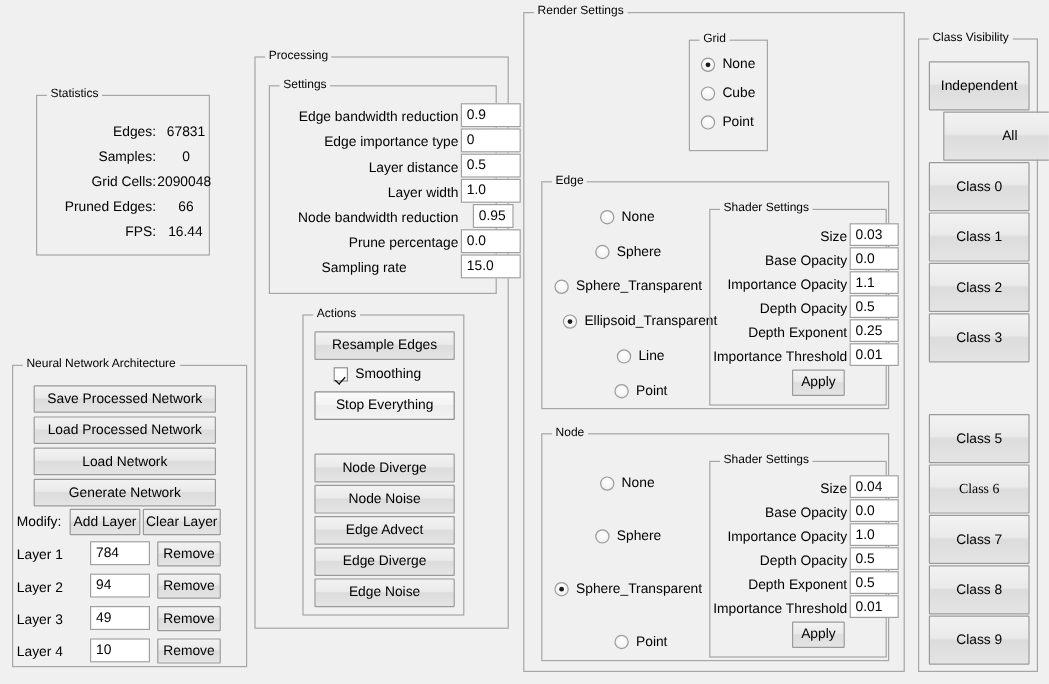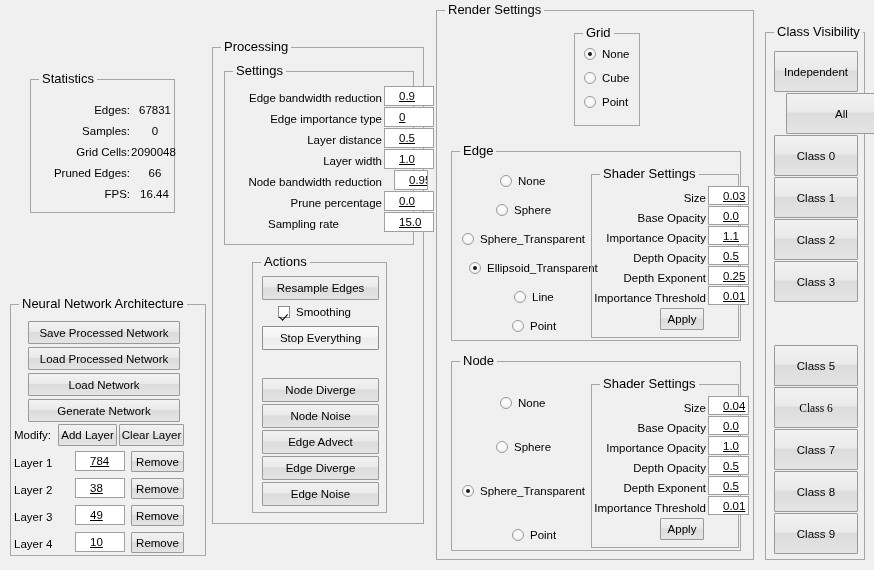--- a/index.html
+++ b/index.html
@@ -12,21 +12,21 @@
     overflow:hidden;
     position:relative;
     -webkit-font-smoothing:antialiased;
   }
 
   
   .group{position:absolute;box-sizing:border-box;border:1px solid #a6a6a6;}
   .group > .gtitle{
     position:absolute;top:-7px;left:8px;
     background:#f0f0f0;padding:0 3px;
-    font-size:13px;line-height:12px;color:#000;white-space:nowrap;
+    font-size:10px;line-height:12px;color:#000;white-space:nowrap;
   }
 
   
   .btn{
     position:absolute;box-sizing:border-box;
     background:linear-gradient(180deg,#f2f2f2 0%,#eaeaea 45%,#dcdcdc 50%,#e4e4e4 100%);
     border:1px solid #9a9a9a;
     border-radius:1px;
     display:flex;align-items:center;justify-content:center;
     font-family:"Liberation Sans", sans-serif;
@@ -37,24 +37,24 @@
   .btn.hot{
     background:linear-gradient(180deg,#fafafa 0%,#f4f4f4 45%,#ececec 50%,#f2f2f2 100%);
     border:1px solid #8e8e8e;
   }
 
   
   .edit{
     position:absolute;box-sizing:border-box;
     background:#ffffff;border:1px solid #a0a0a0;
     display:flex;align-items:center;
-    padding-left:14px;
+    padding-left:4px;
     font-family:"Liberation Sans", sans-serif;
     font-size:11.5px;color:#000;
-    overflow:hidden;white-space:nowrap;text-decoration:underline;
+    overflow:hidden;white-space:nowrap;
   }
 
   
   .lbl{position:absolute;white-space:nowrap;font-size:11.5px;line-height:14px;color:#000;}
   .lbl.r{text-align:right;}
 
   
   .radio{position:absolute;display:flex;align-items:center;white-space:nowrap;cursor:default;}
   .radio .dot{
     width:12px;height:12px;border-radius:50%;
@@ -108,21 +108,21 @@
 
   <span class="lbl" style="left:3px;top:123px;">Modify:</span>
   <div class="btn" style="left:47px;top:119px;width:59px;height:22px;">Add Layer</div>
   <div class="btn" style="left:108px;top:119px;width:65px;height:22px;">Clear Layer</div>
 
   <span class="lbl" style="left:3px;top:151px;">Layer 1</span>
   <div class="edit" style="left:64px;top:146px;width:50px;height:20px;">784</div>
   <div class="btn" style="left:120px;top:146px;width:53px;height:21px;">Remove</div>
 
   <span class="lbl" style="left:3px;top:178px;">Layer 2</span>
-  <div class="edit" style="left:64px;top:173px;width:50px;height:20px;">38</div>
+  <div class="edit" style="left:64px;top:173px;width:50px;height:20px;">94</div>
   <div class="btn" style="left:120px;top:173px;width:53px;height:21px;">Remove</div>
 
   <span class="lbl" style="left:3px;top:205px;">Layer 3</span>
   <div class="edit" style="left:64px;top:200px;width:50px;height:20px;">49</div>
   <div class="btn" style="left:120px;top:200px;width:53px;height:21px;">Remove</div>
 
   <span class="lbl" style="left:3px;top:232px;">Layer 4</span>
   <div class="edit" style="left:64px;top:227px;width:50px;height:20px;">10</div>
   <div class="btn" style="left:120px;top:227px;width:53px;height:21px;">Remove</div>
 </div>

